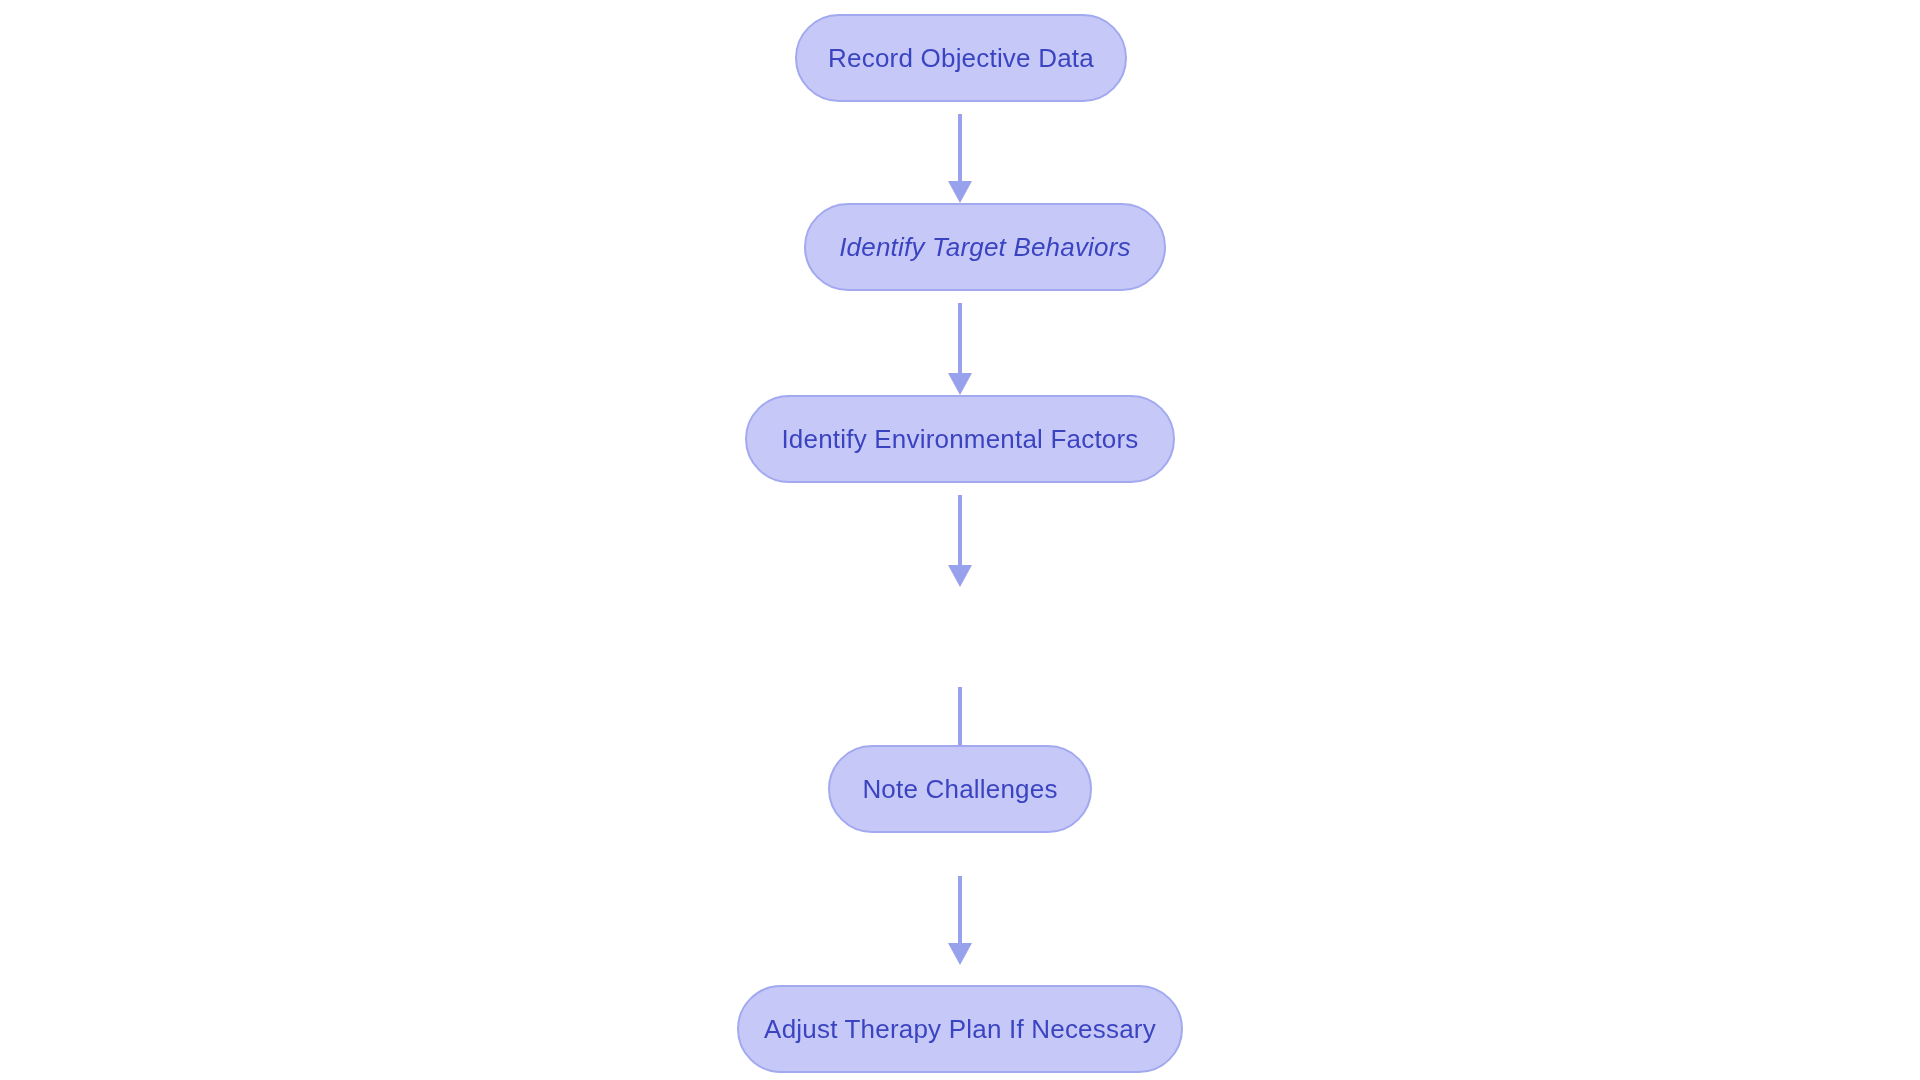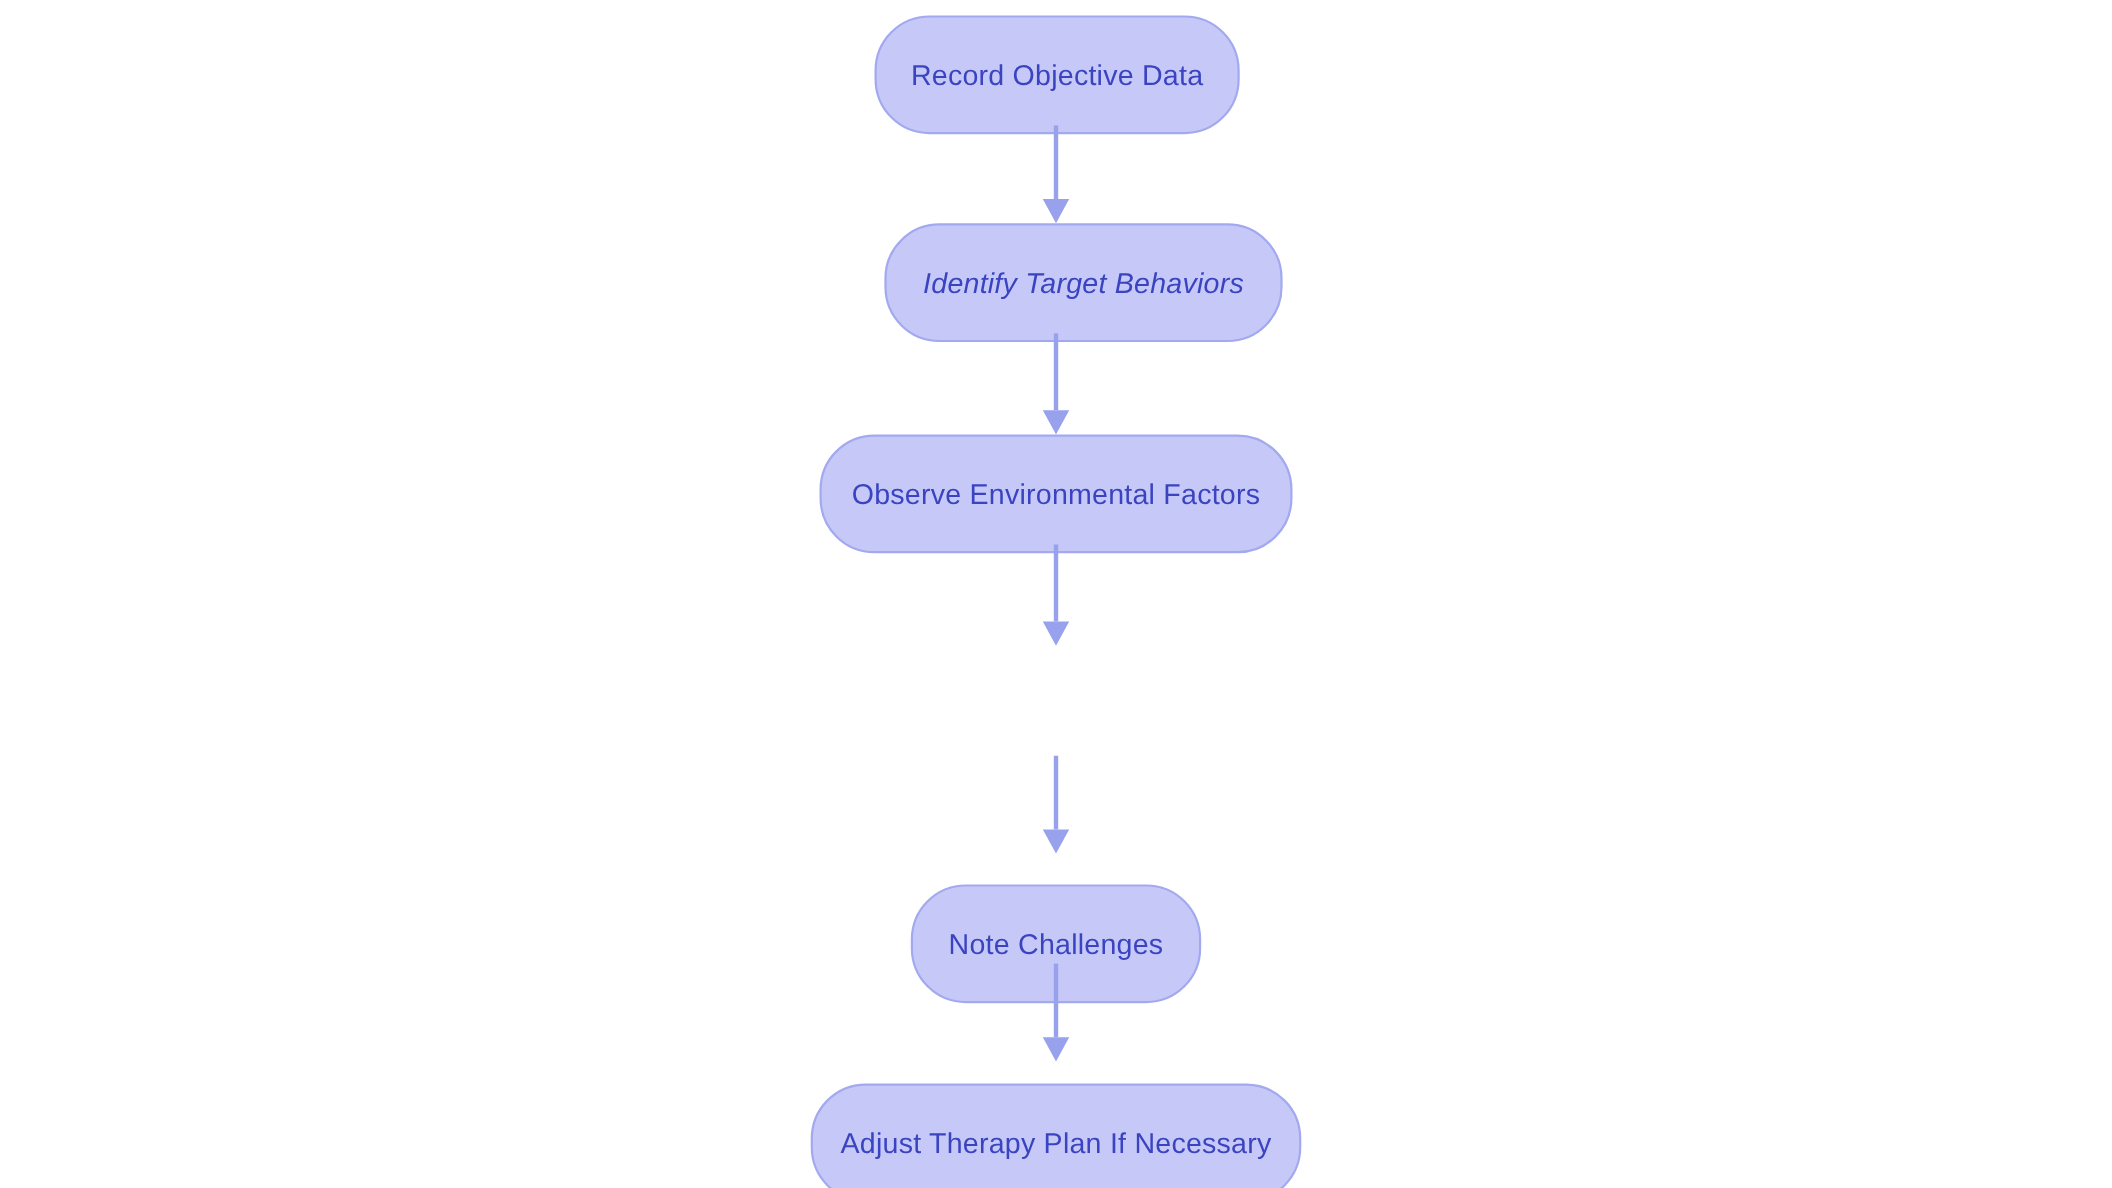--- a/index.html
+++ b/index.html
@@ -16,40 +16,40 @@
     font-family: "Liberation Sans", sans-serif;
     overflow: hidden;
   }
   .canvas {
     position: relative;
     width: 1920px; height: 1080px;
     background: var(--canvas-bg);
   }
   .node {
     position: absolute;
-    height: 108px;
+    height: 88px;
     border-radius: 50px;
     background: var(--node-fill);
     border: 2px solid var(--node-border);
     display: flex;
     align-items: center;
     justify-content: center;
   }
   .node-label {
     color: var(--node-text);
     font-size: 26px;
     font-weight: 500;
     letter-spacing: 0.2px;
     white-space: nowrap;
   }
   .n0 { left: 795px; top: 14px;  width: 332px; }
   .n1 { left: 804px; top: 203px; width: 362px; font-style: italic; }
   .n2 { left: 745px; top: 395px; width: 430px; }
   .n3 { left: 840px; top: 587px; width: 240px; }
-  .n4 { left: 828px; top: 804px; width: 264px; }
+  .n4 { left: 828px; top: 745px; width: 264px; }
   .n5 { left: 737px; top: 965px; width: 446px; margin-top: 20px; }
 
   .arrow {
     position: absolute;
     left: 948px;           
     width: 24px;
     display: flex;
     flex-direction: column;
     align-items: center;
   }
@@ -87,21 +87,21 @@
   <div class="node n1">
     <span class="node-label">Identify Target Behaviors</span>
   </div>
 
   <div class="arrow a1">
     <div class="arrow-line"></div>
     <div class="arrow-head"></div>
   </div>
 
   <div class="node n2">
-    <span class="node-label">Observe Environmental Factors</span>
+    <span class="node-label">Identify Environmental Factors</span>
   </div>
 
   <div class="arrow a2">
     <div class="arrow-line"></div>
     <div class="arrow-head"></div>
   </div>
 
 
   <div class="arrow a3">
     <div class="arrow-line"></div>

